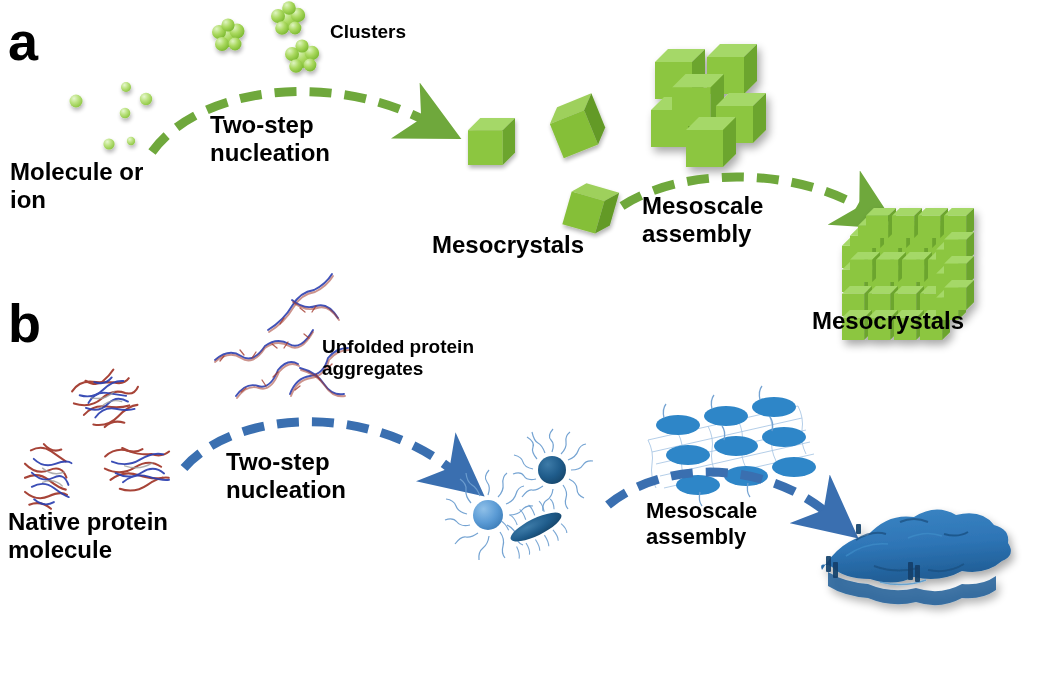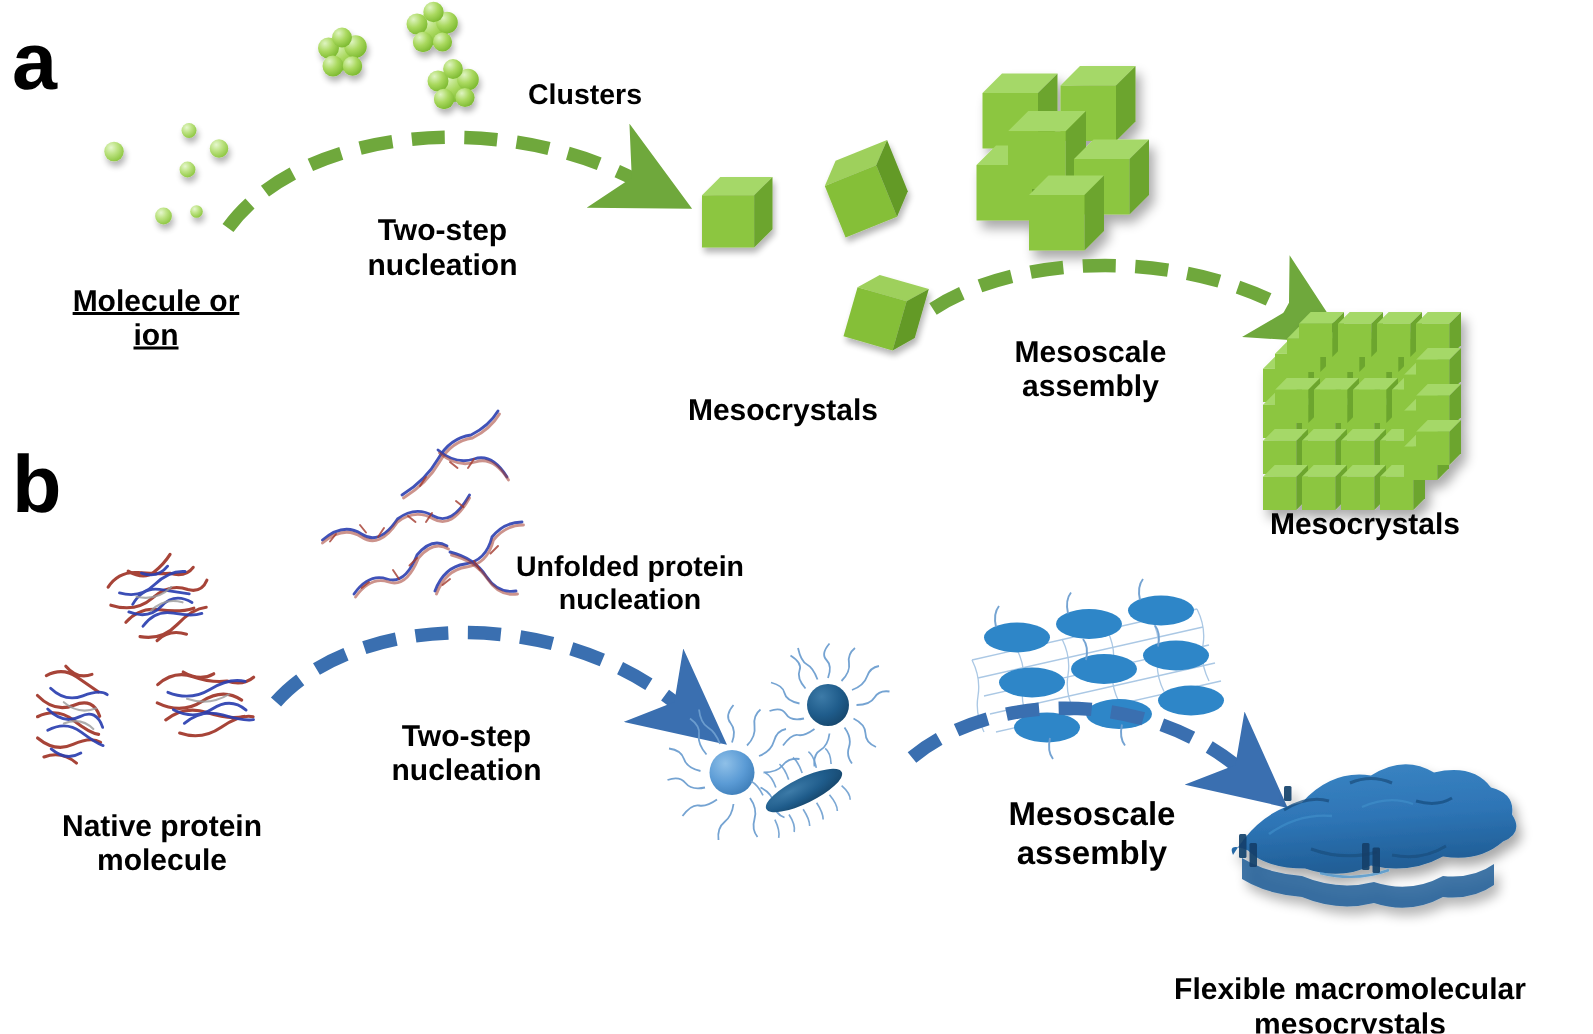--- a/index.html
+++ b/index.html
@@ -16,27 +16,26 @@
     font-family:"Liberation Sans", sans-serif;
     font-weight:700;
     font-size:54px;
     line-height:1;
     color:#000;
   }
   .cap{
     position:absolute;
     font-family:"Liberation Sans", sans-serif;
     font-weight:700;
-    text-align:center;
+    text-align:left;
     line-height:1.16;
     color:#000;
     white-space:pre-line;
-    margin-top:32px;
   }
-  .cap.big{font-size:20px;}
+  .cap.big{font-size:24px;}
   .cap.mid{font-size:22px;}
   .cap.sm{font-size:19px;}
 
   svg.layer{position:absolute;left:0;top:0;width:1062px;height:689px;overflow:visible;}
   .nohit{pointer-events:none;}
 </style>
 </head>
 <body>
 
 <div id="stage">
@@ -450,44 +449,42 @@
           <rect x="826" y="556" width="5" height="16" rx="1"></rect>
           <rect x="833" y="562" width="5" height="16" rx="1"></rect>
           <rect x="908" y="562" width="5" height="18" rx="1"></rect>
           <rect x="915" y="565" width="5" height="17" rx="1"></rect>
           <rect x="856" y="524" width="5" height="10" rx="1"></rect>
         </g>
       </g>
     </g>
   </svg>
 
-  <div class="cap big" style="left:10px; top:158px; width:188px;text-decoration:underline;">Molecule or
+  <div class="cap big" style="left:10px; top:158px; width:188px;">Molecule or
 ion</div>
 
   <div class="cap sm" style="left:330px; top:21px; width:120px;">Clusters</div>
 
   <div class="cap big" style="left:210px; top:111px; width:170px;">Two-step
 nucleation</div>
 
   <div class="cap big" style="left:432px; top:231px; width:180px;">Mesocrystals</div>
 
   <div class="cap big" style="left:642px; top:192px; width:170px;">Mesoscale
 assembly</div>
 
   <div class="cap big" style="left:812px; top:307px; width:196px;">Mesocrystals</div>
 
   <div class="cap sm" style="left:322px; top:336px; width:196px;">Unfolded protein
-nucleation</div>
+aggregates</div>
 
   <div class="cap big" style="left:226px; top:448px; width:170px;">Two-step
 nucleation</div>
 
   <div class="cap big" style="left:8px; top:508px; width:200px;">Native protein
 molecule</div>
 
 
   <div class="cap mid" style="left:646px; top:498px; width:164px;">Mesoscale
 assembly</div>
 
-  <div class="cap big" style="left:740px; top:617px; width:320px;">Flexible macromolecular
-mesocrystals</div>
 
 </div>
 
 </body></html>

